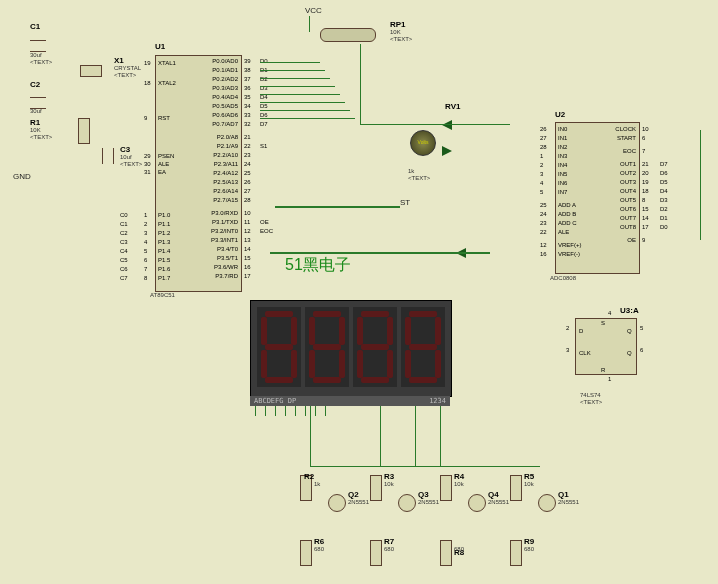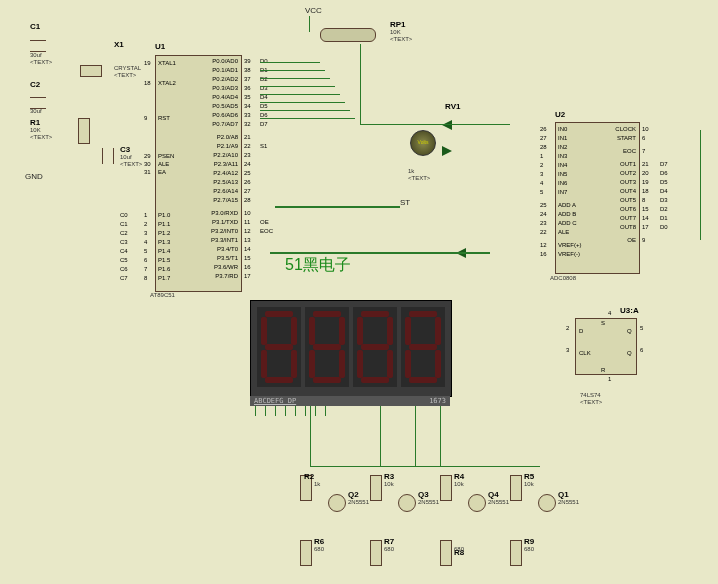--- a/index.html
+++ b/index.html
@@ -62,21 +62,20 @@
   }
   .seg.h { height: 6px; width: 28px; }
   .seg.v { width: 6px; height: 28px; }
   .dispfoot {
     position: absolute;
     background: #555;
     color: #bbb;
     font-size: 7px;
     padding: 1px 4px;
     font-family: monospace;
-    text-decoration: underline;
   }
   .watermark {
     position: absolute;
     color: #1a8a1a;
     font-size: 16px;
     font-family: 'Arial', sans-serif;
   }
   .pot {
     position: absolute;
     width: 24px;
@@ -156,35 +155,35 @@
 <div class="cap" style="left:30px;top:40px"></div>
 <div class="label ref" style="left:30px;top:22px">C1</div>
 <div class="label val" style="left:30px;top:52px">30uf</div>
 <div class="label val" style="left:30px;top:59px">&lt;TEXT&gt;</div>
 
 <div class="cap" style="left:30px;top:97px"></div>
 <div class="label ref" style="left:30px;top:80px">C2</div>
 <div class="label val" style="left:30px;top:108px">30uf</div>
 
 <div class="crystal" style="left:80px;top:65px"></div>
-<div class="label ref" style="left:114px;top:40px">X1</div>
+<div class="label ref" style="left:114px;top:56px">X1</div>
 <div class="label val" style="left:114px;top:65px">CRYSTAL</div>
 <div class="label val" style="left:114px;top:72px">&lt;TEXT&gt;</div>
 
 <div class="resistor" style="left:78px;top:118px"></div>
 <div class="label ref" style="left:30px;top:118px">R1</div>
 <div class="label val" style="left:30px;top:127px">10K</div>
 <div class="label val" style="left:30px;top:134px">&lt;TEXT&gt;</div>
 
 <div class="cap" style="left:100px;top:150px;transform:rotate(90deg)"></div>
 <div class="label ref" style="left:120px;top:145px">C3</div>
 <div class="label val" style="left:120px;top:154px">10uf</div>
 <div class="label val" style="left:120px;top:161px">&lt;TEXT&gt;</div>
 
-<div class="label" style="left:25px;top:172px">GND</div>
+<div class="label" style="left:13px;top:172px">GND</div>
 
 <div class="rp" style="left:320px;top:28px"></div>
 <div class="label ref" style="left:390px;top:20px">RP1</div>
 <div class="label val" style="left:390px;top:29px">10K</div>
 <div class="label val" style="left:390px;top:36px">&lt;TEXT&gt;</div>
 
 <div class="pot" style="left:410px;top:130px"></div>
 <div class="label ref" style="left:445px;top:102px">RV1</div>
 <div class="label val" style="left:408px;top:168px">1k</div>
 <div class="label val" style="left:408px;top:175px">&lt;TEXT&gt;</div>
@@ -420,21 +419,21 @@
       <div class="seg v" style="left:4px;top:10px"></div>
       <div class="seg v" style="left:34px;top:10px"></div>
       <div class="seg h" style="left:8px;top:37px"></div>
       <div class="seg v" style="left:4px;top:43px"></div>
       <div class="seg v" style="left:34px;top:43px"></div>
       <div class="seg h" style="left:8px;top:70px"></div>
   </div>
 </div>
 <div class="dispfoot" style="left:250px;top:396px;width:192px">
   <span>ABCDEFG DP</span>
-  <span style="float:right">1673</span>
+  <span style="float:right">1234</span>
 </div>
 
 <div style="position:absolute;left:255px;top:406px">
   <div class="wire vwire" style="left:0;top:0;height:10px"></div>
   <div class="wire vwire" style="left:10px;top:0;height:10px"></div>
   <div class="wire vwire" style="left:20px;top:0;height:10px"></div>
   <div class="wire vwire" style="left:30px;top:0;height:10px"></div>
   <div class="wire vwire" style="left:40px;top:0;height:10px"></div>
   <div class="wire vwire" style="left:50px;top:0;height:10px"></div>
   <div class="wire vwire" style="left:60px;top:0;height:10px"></div>

